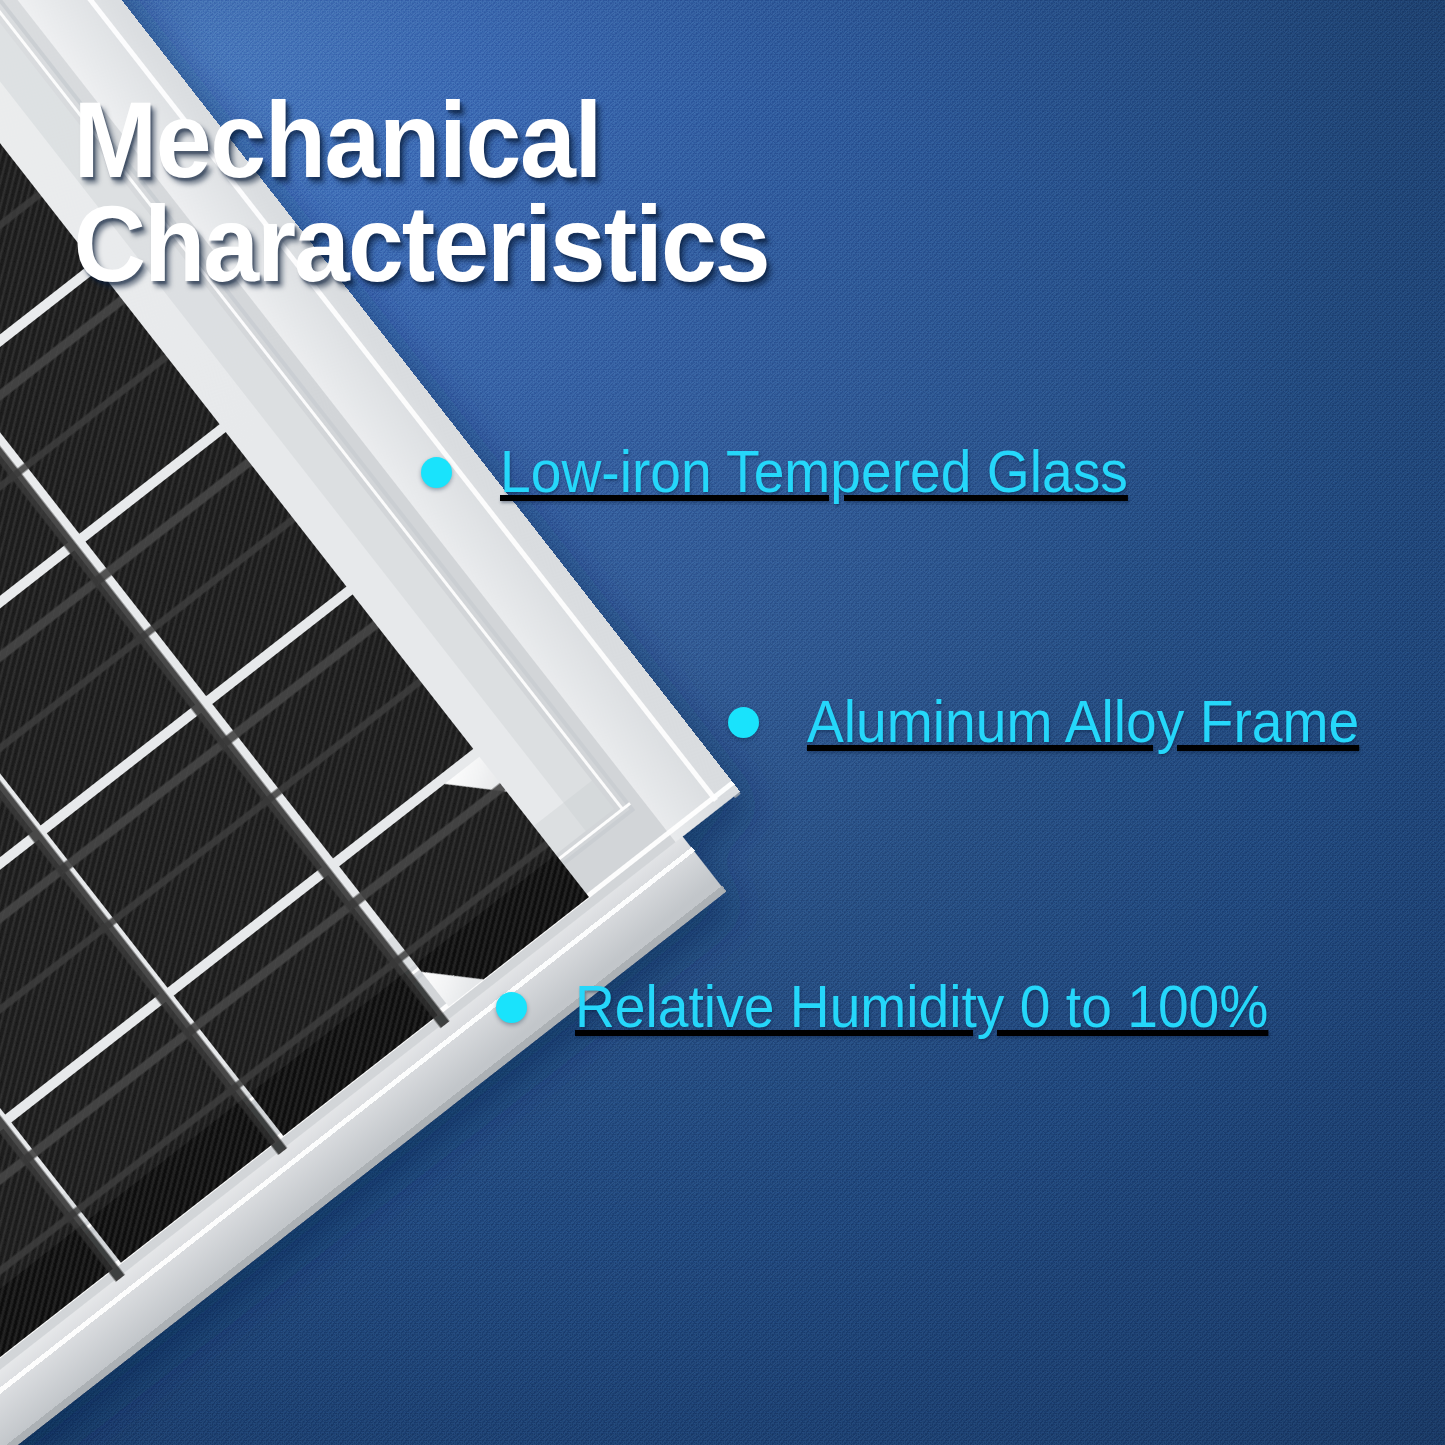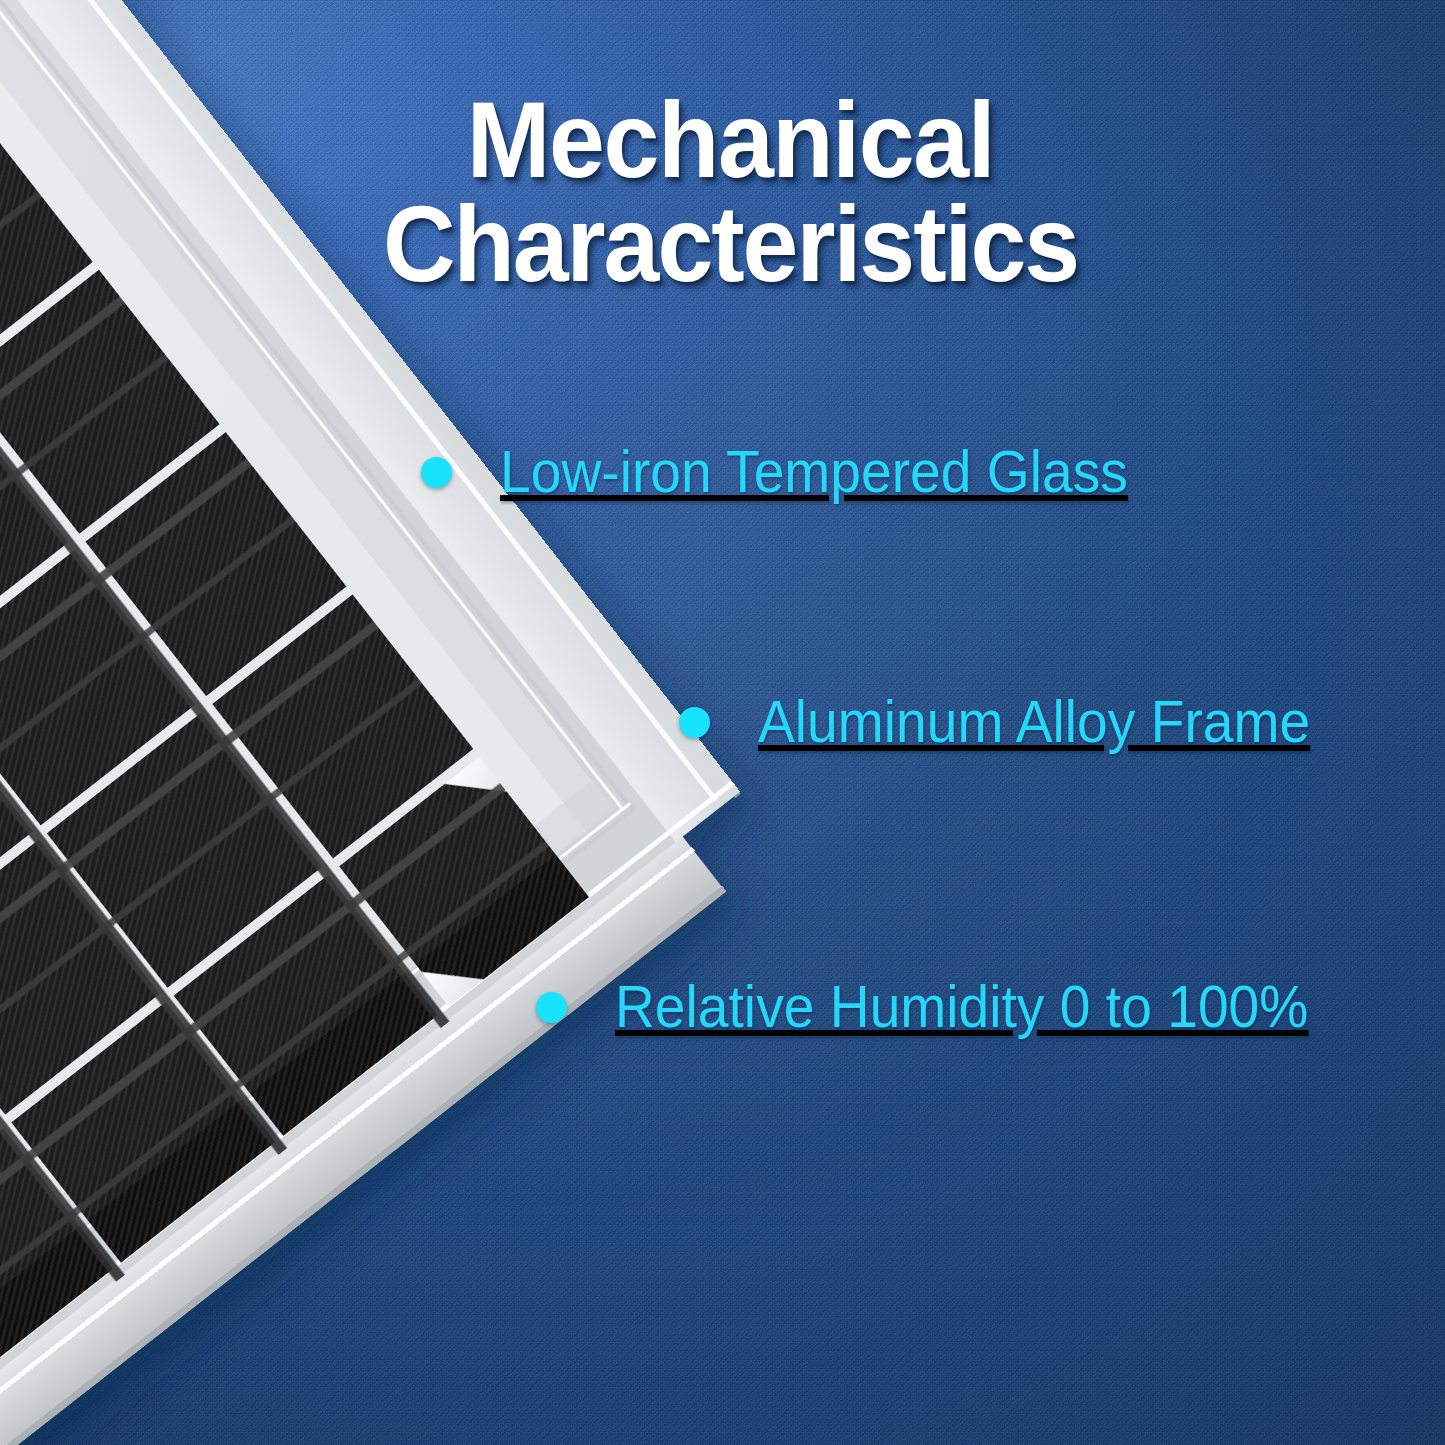--- a/index.html
+++ b/index.html
@@ -42,21 +42,20 @@
     mix-blend-mode:soft-light;
     background-image:
       repeating-conic-gradient(from 12deg at 40% 60%, rgba(255,255,255,.5) 0deg 3deg, rgba(0,0,0,.45) 3deg 6deg);
     background-size:9px 9px;
   }
 
   
   #title-block{
     position:absolute;
     left:0; right:8px; top:88px;
-    text-align:center;
     z-index:6;
     pointer-events:none;
     margin-left:24px;
   }
   .title-line{
     display:block;
     color:#ffffff;
     font-weight:700;
     font-size:108px;
     line-height:104px;
@@ -90,22 +89,22 @@
     color:#25d7fa;
     font-size:60px;
     line-height:64px;
     font-weight:400;
     letter-spacing:0px;
     transform:scaleX(.92);
     transform-origin:left center;
     text-shadow:1px 2px 3px rgba(8,28,58,.40);
   }
   #bullet-row-0{ left:421px; top:440px; }
-  #bullet-row-1{ left:679px; top:690px; }
-  #bullet-row-2{ left:536px; top:975px; }
+  #bullet-row-1{ left:728px; top:690px; }
+  #bullet-row-2{ left:496px; top:975px; }
 
   
   #panel-root{
     position:absolute;
     left:0; top:0;
     width:1445px; height:1445px;
     z-index:4;
     pointer-events:none;
   }
   #panel-svg{ display:block; width:1445px; height:1445px; }

